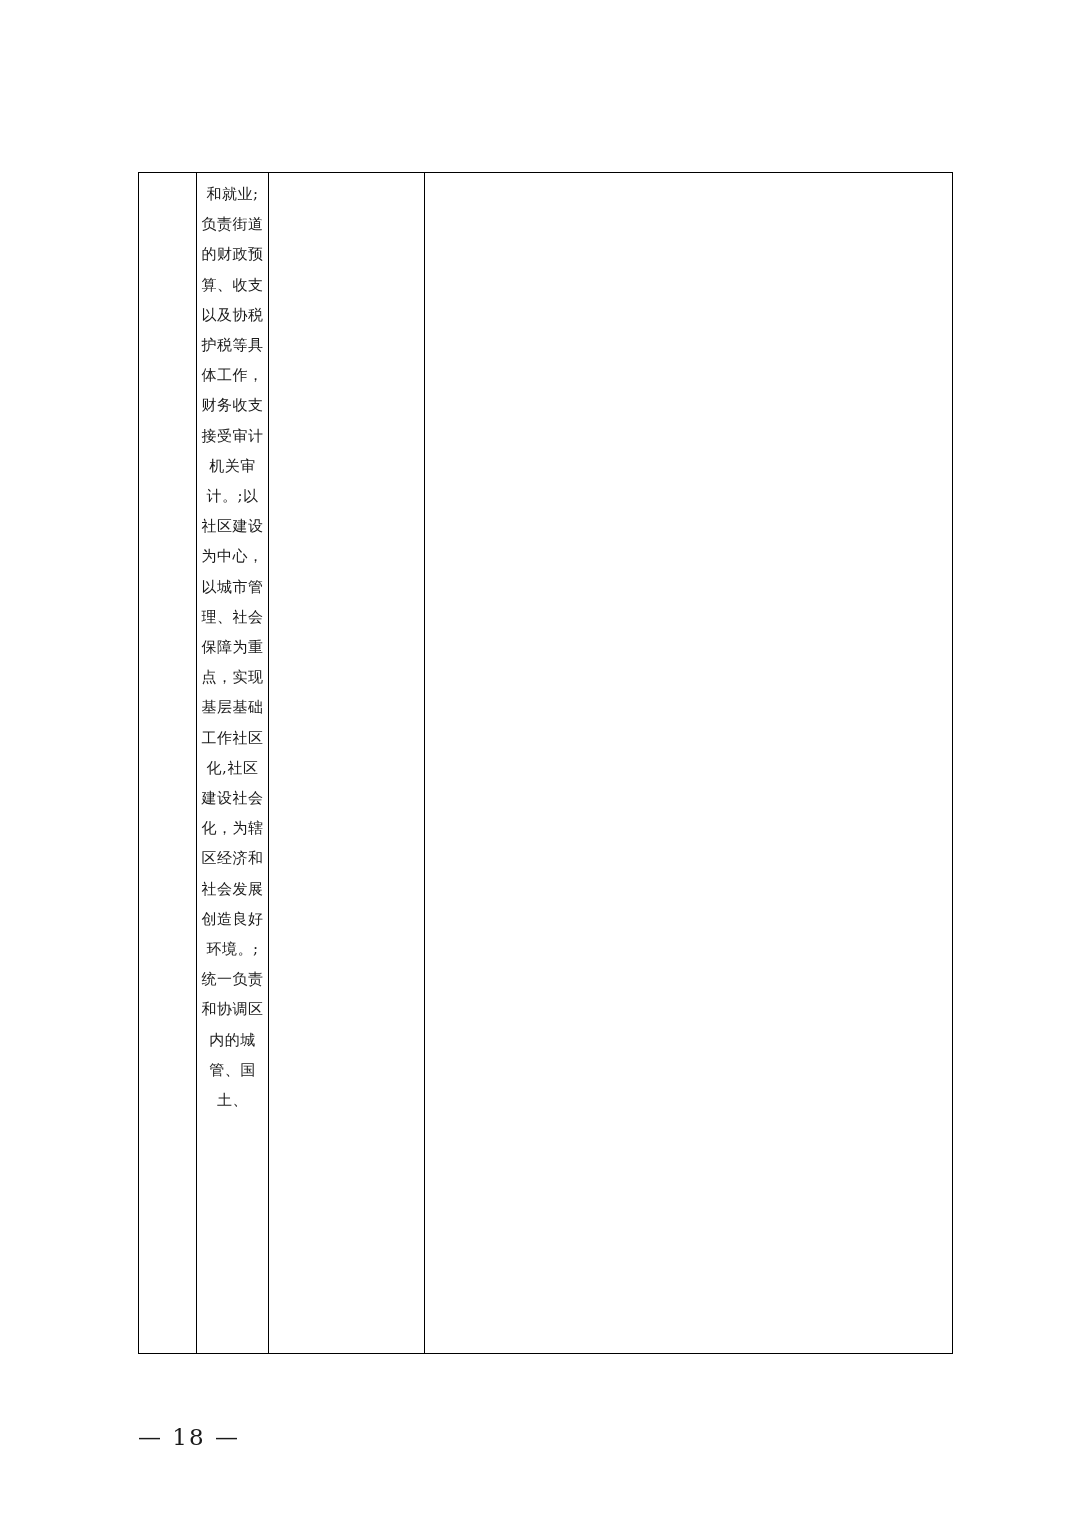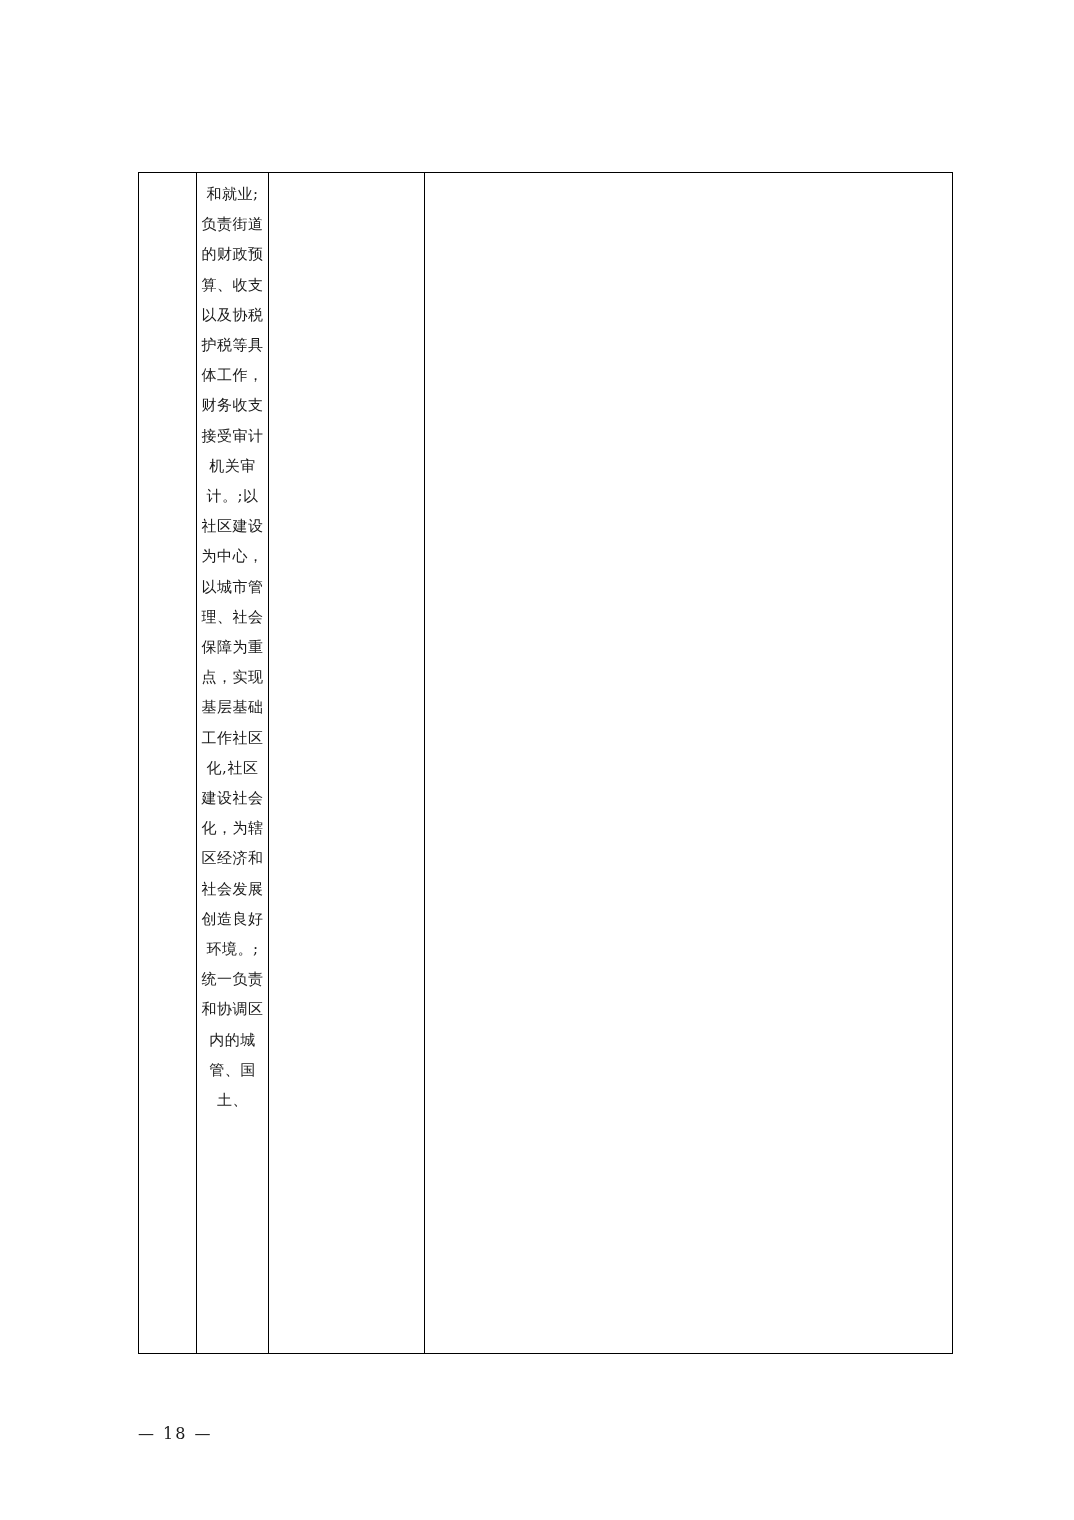--- a/index.html
+++ b/index.html
@@ -42,21 +42,21 @@
     color: #1a1a1a;
     padding: 6px 4px 0 4px;
     word-break: break-all;
   }
 
   .page-number {
     position: absolute;
     left: 138px;
     top: 1424px;
     width: 200px;
-    font-size: 16px;
+    font-size: 23px;
     color: #1a1a1a;
     letter-spacing: 2px;
     font-family: "DejaVu Serif", "Liberation Serif", serif;
   }
 </style>
 </head>
 <body>
 
 <div class="page">
 

